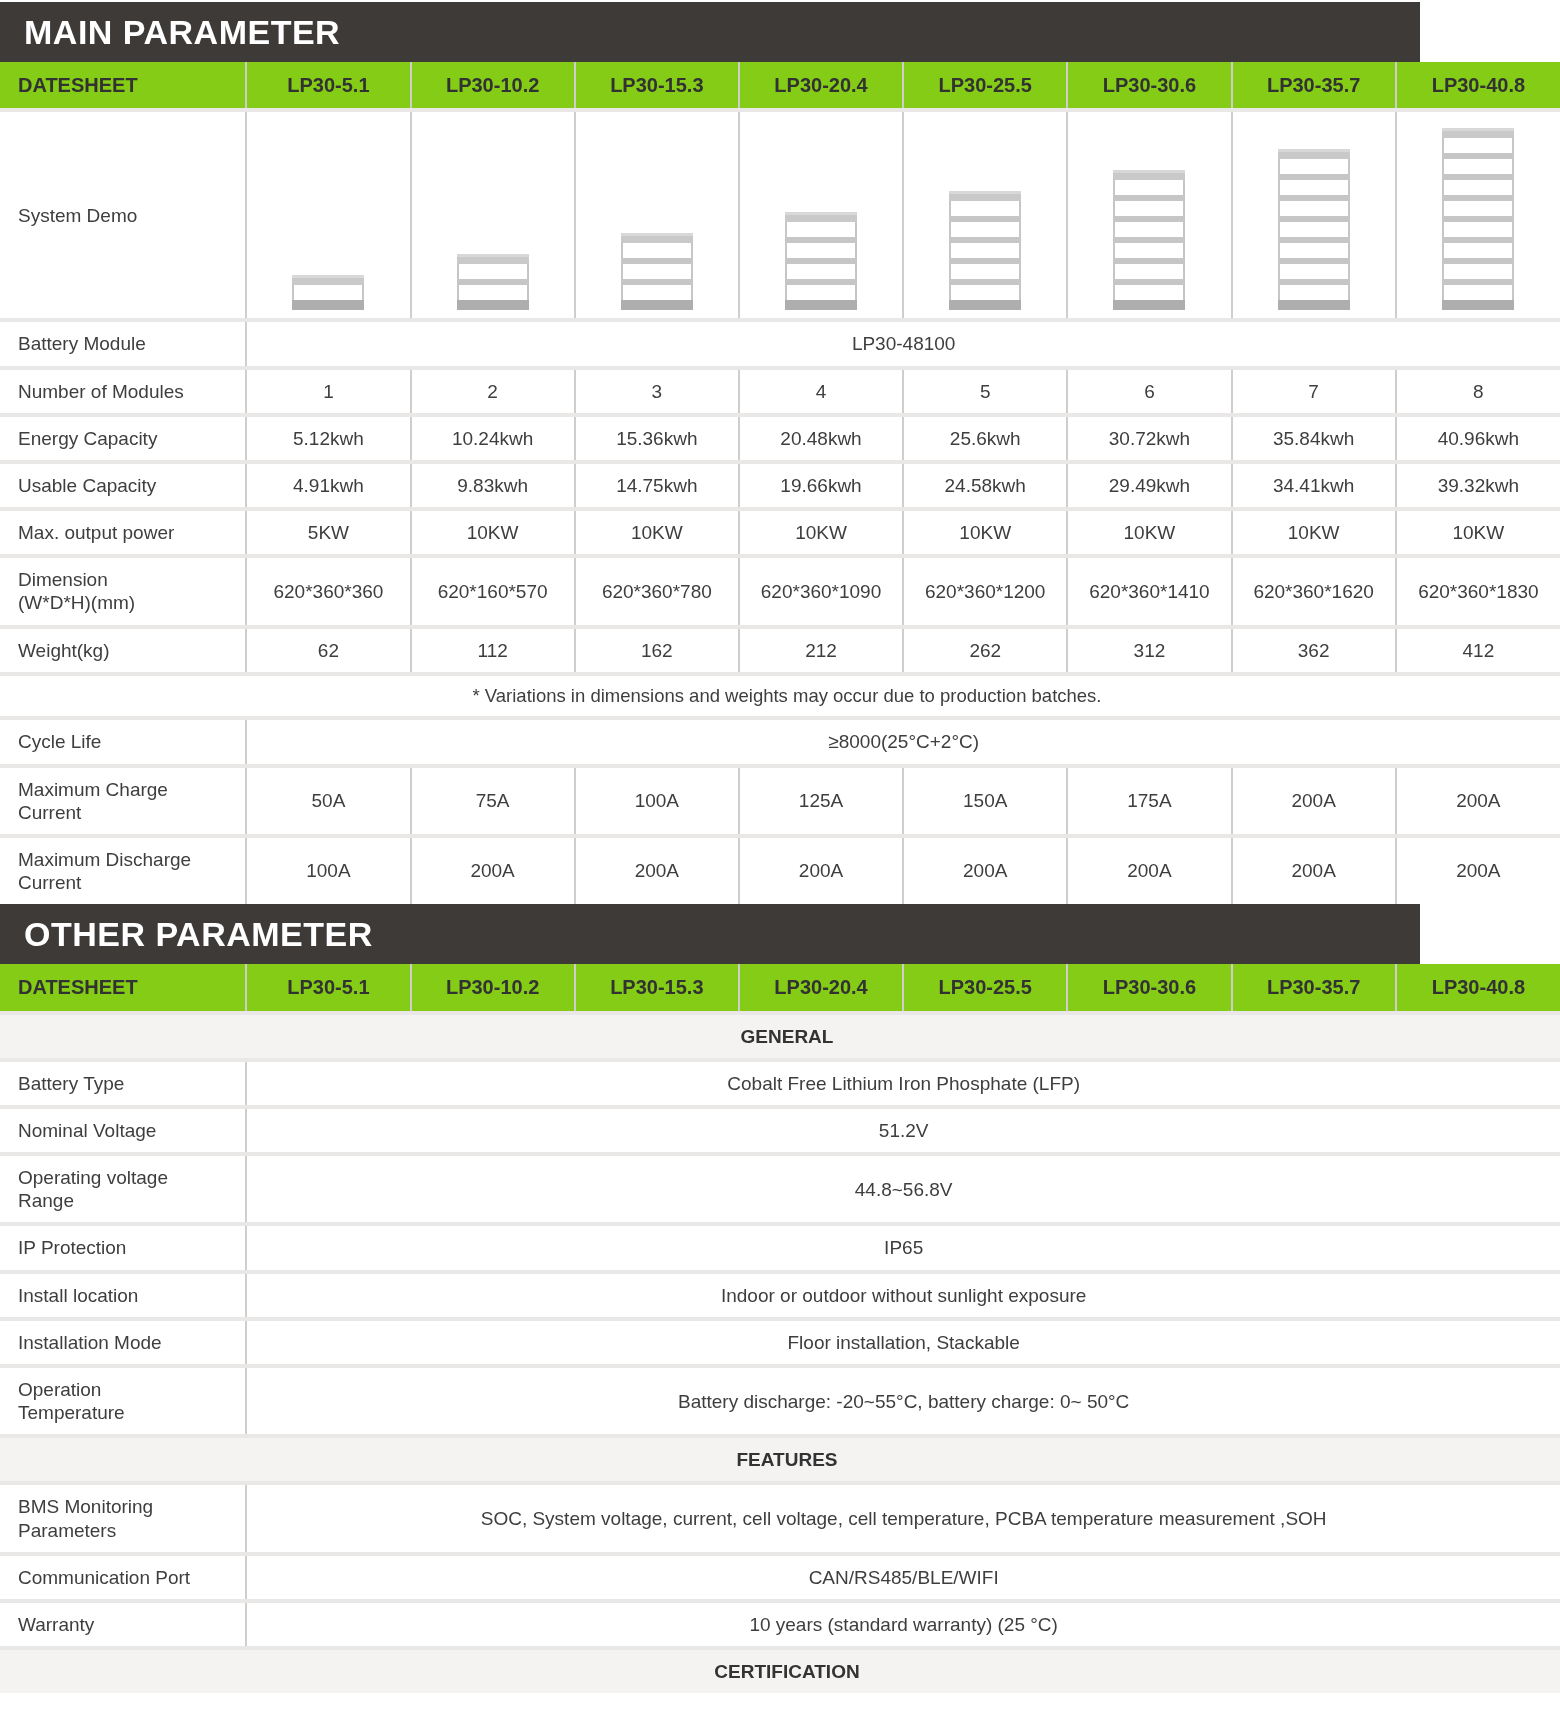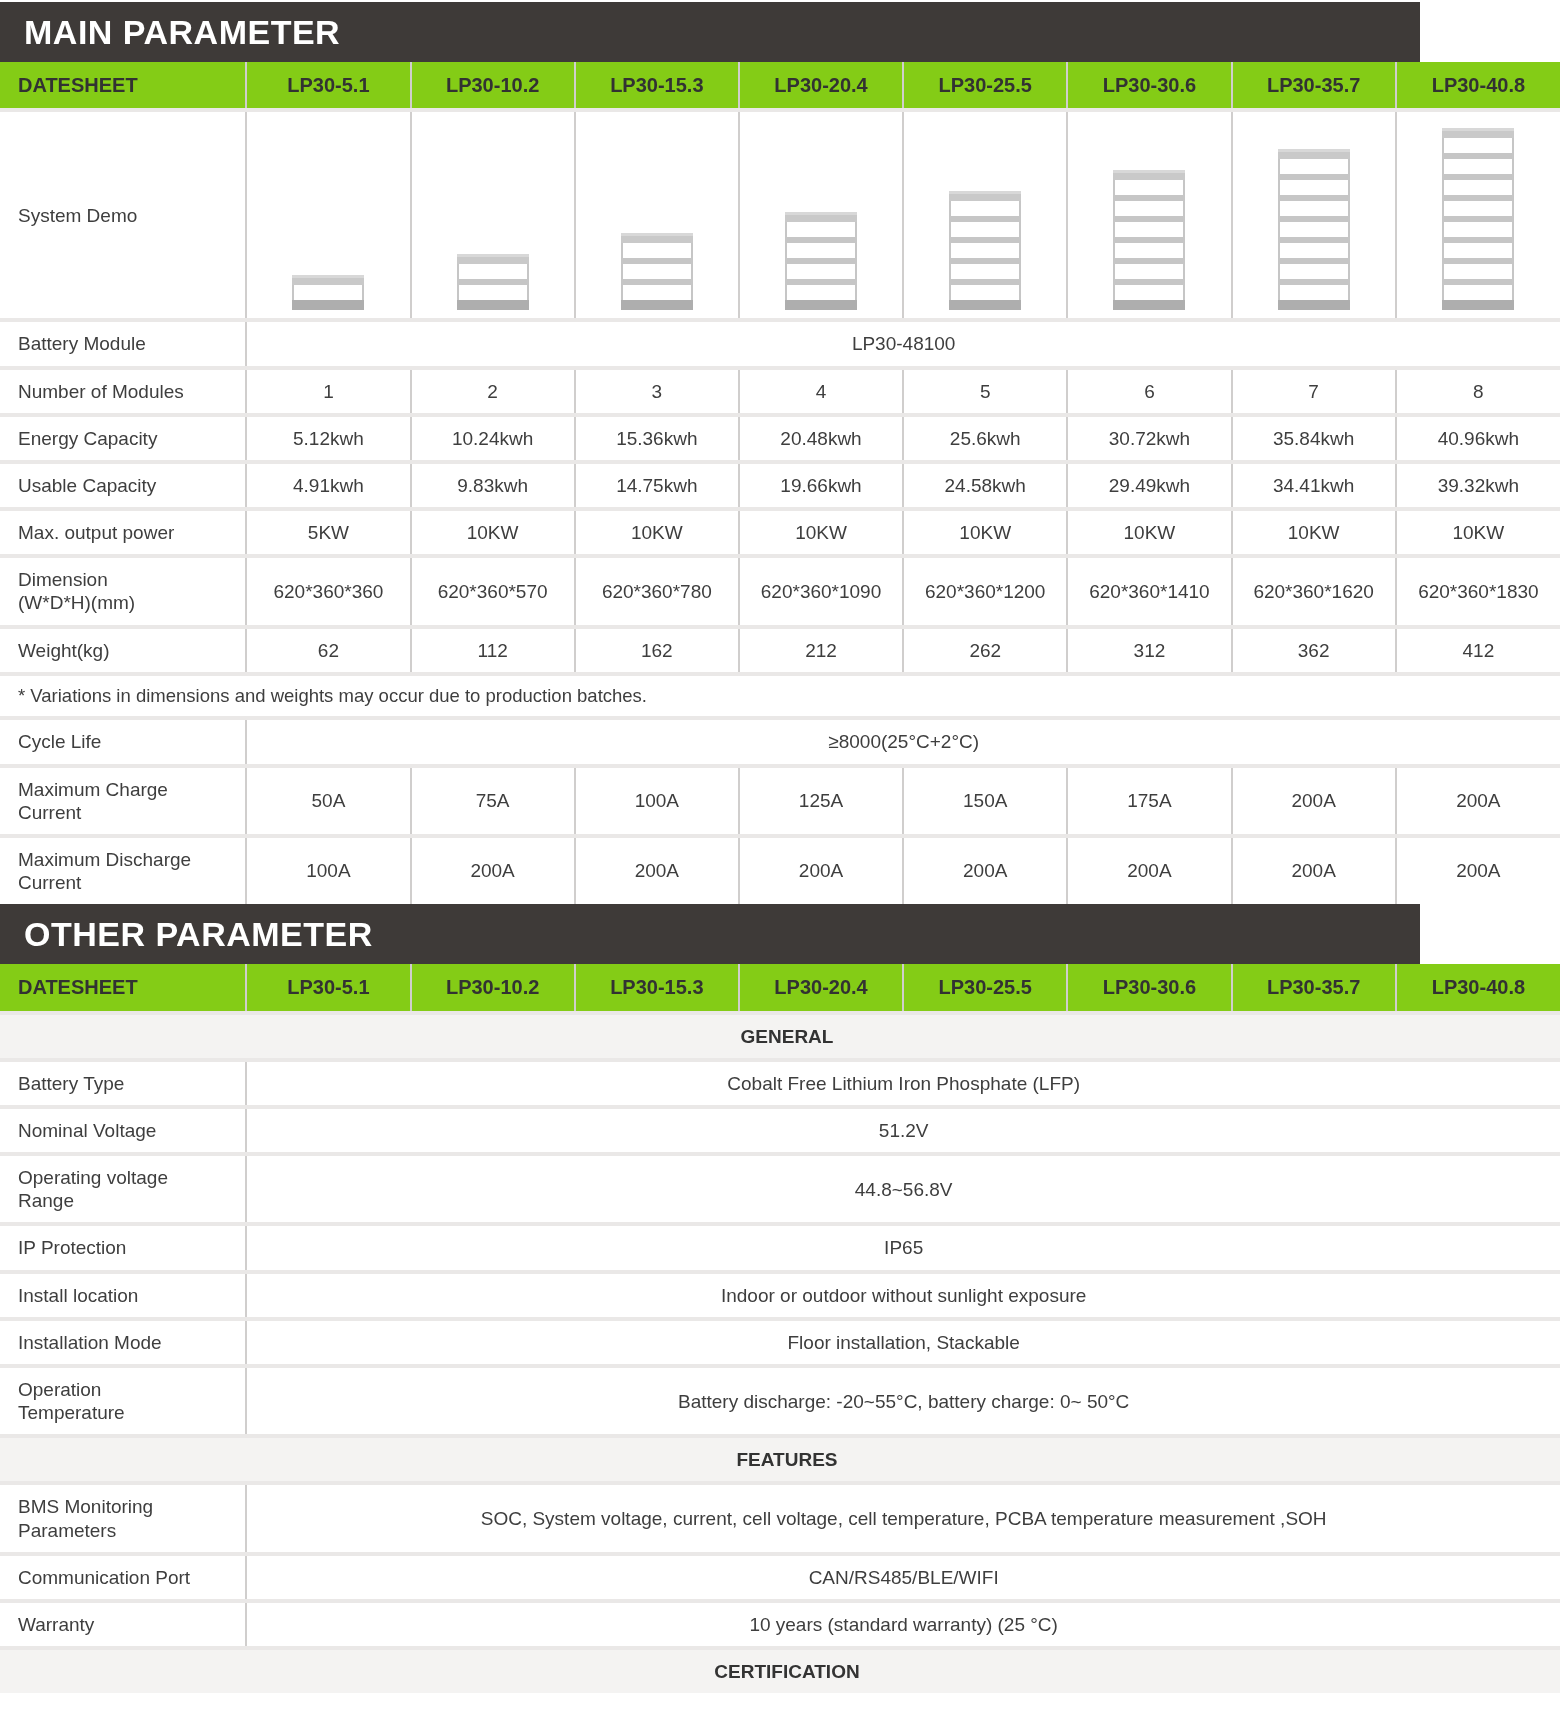--- a/index.html
+++ b/index.html
@@ -76,21 +76,21 @@
   .heading-cell{
     background:#f4f3f2;
     font-weight:700;
     color:#333333;
     text-align:center;
     padding:10px 4px 10px 18px;
   }
 
   
   .note-cell{
-    text-align:left;
+    text-align:center;
     padding:9px 4px 9px 18px;
     font-size:18.5px;
   }
 
   
   td.demo{
     vertical-align:bottom;
     height:210px;
     padding:0 4px 8px 4px;
   }
@@ -293,21 +293,21 @@
             <td class="v">10KW</td>
             <td class="v">10KW</td>
             <td class="v">10KW</td>
             <td class="v">10KW</td>
             <td class="v">10KW</td>
           </tr>
           <tr>
             <td class="label-cell">Dimension
  (W*D*H)(mm)</td>
             <td class="v">620*360*360</td>
-            <td class="v">620*360*570</td>
+            <td class="v">620*160*570</td>
             <td class="v">620*360*780</td>
             <td class="v">620*360*1090</td>
             <td class="v">620*360*1200</td>
             <td class="v">620*360*1410</td>
             <td class="v">620*360*1620</td>
             <td class="v">620*360*1830</td>
           </tr>
           <tr>
             <td class="label-cell">Weight(kg)</td>
             <td class="v">62</td>

